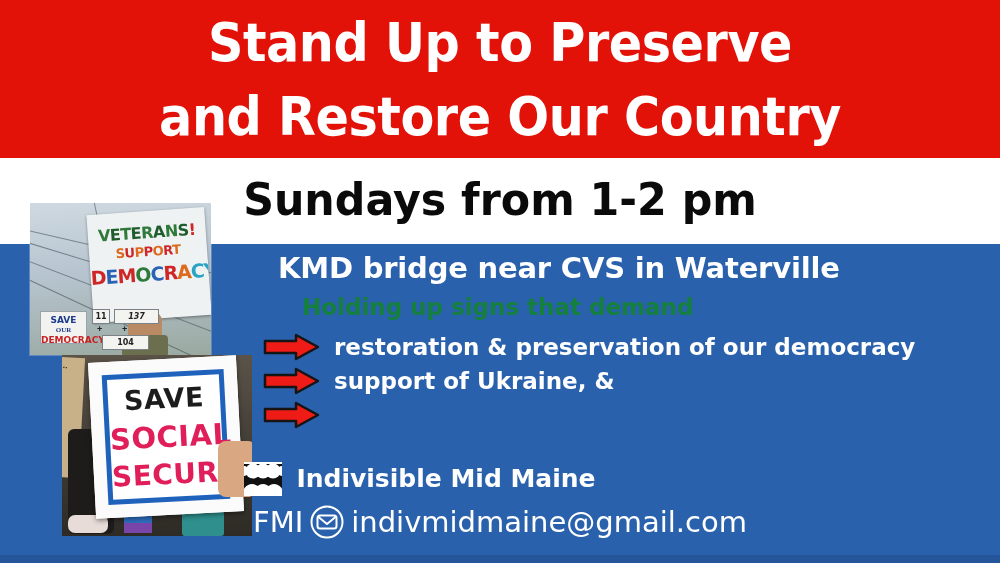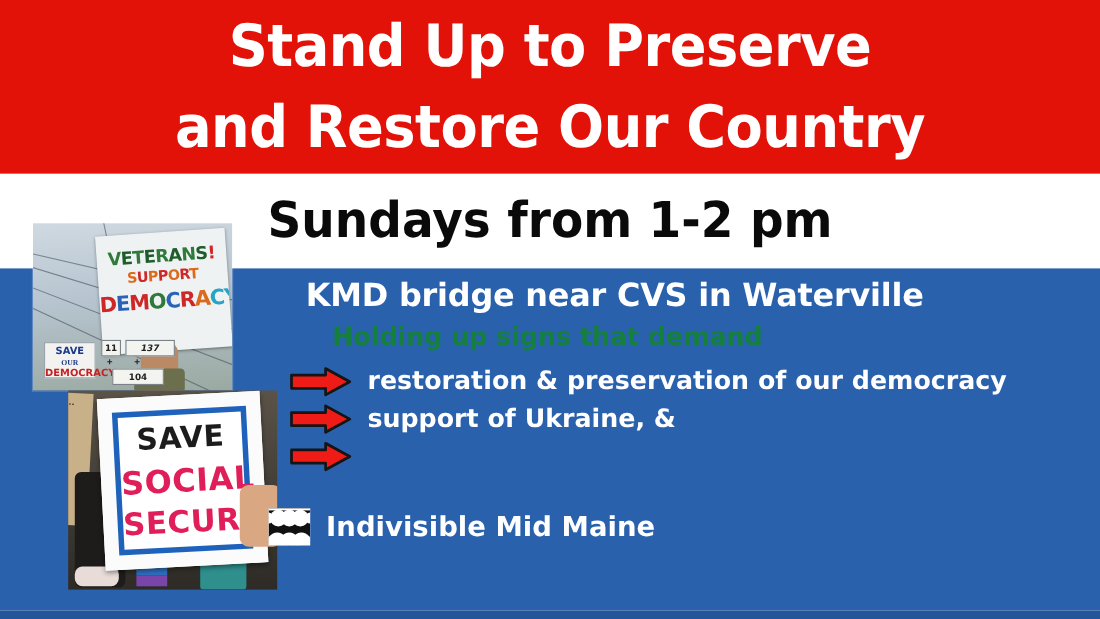--- a/index.html
+++ b/index.html
@@ -492,14 +492,25 @@
         <circle cx="38" cy="9" r="5" fill="#ffffff"></circle>
         <path d="M-2 34 a10 12 0 0 1 20 0 Z" fill="#ffffff"></path>
         <path d="M9 34 a10 12 0 0 1 20 0 Z" fill="#ffffff"></path>
         <path d="M20 34 a10 12 0 0 1 20 0 Z" fill="#ffffff"></path>
         <rect x="0" y="0" width="38" height="2" fill="#ffffff"></rect>
       </svg>
     </span>
     <span class="org-name">Indivisible Mid Maine</span>
   </div>
 
+  <div class="email-row">
+    <span class="fmi">FMI</span>
+    <span class="mail-icon">
+      <svg width="36" height="36" viewBox="0 0 36 36">
+        <circle cx="18" cy="18" r="15.5" fill="none" stroke="#ffffff" stroke-width="2"></circle>
+        <rect x="8.5" y="11.5" width="19" height="13" rx="2.5" ry="2.5" fill="none" stroke="#ffffff" stroke-width="2"></rect>
+        <path d="M9.5 13 L18 20 L26.5 13" fill="none" stroke="#ffffff" stroke-width="2" stroke-linecap="round" stroke-linejoin="round"></path>
+      </svg>
+    </span>
+    <span class="email-addr">indivmidmaine@gmail.com</span>
+  </div>
 
 </div>
 
 </body></html>

